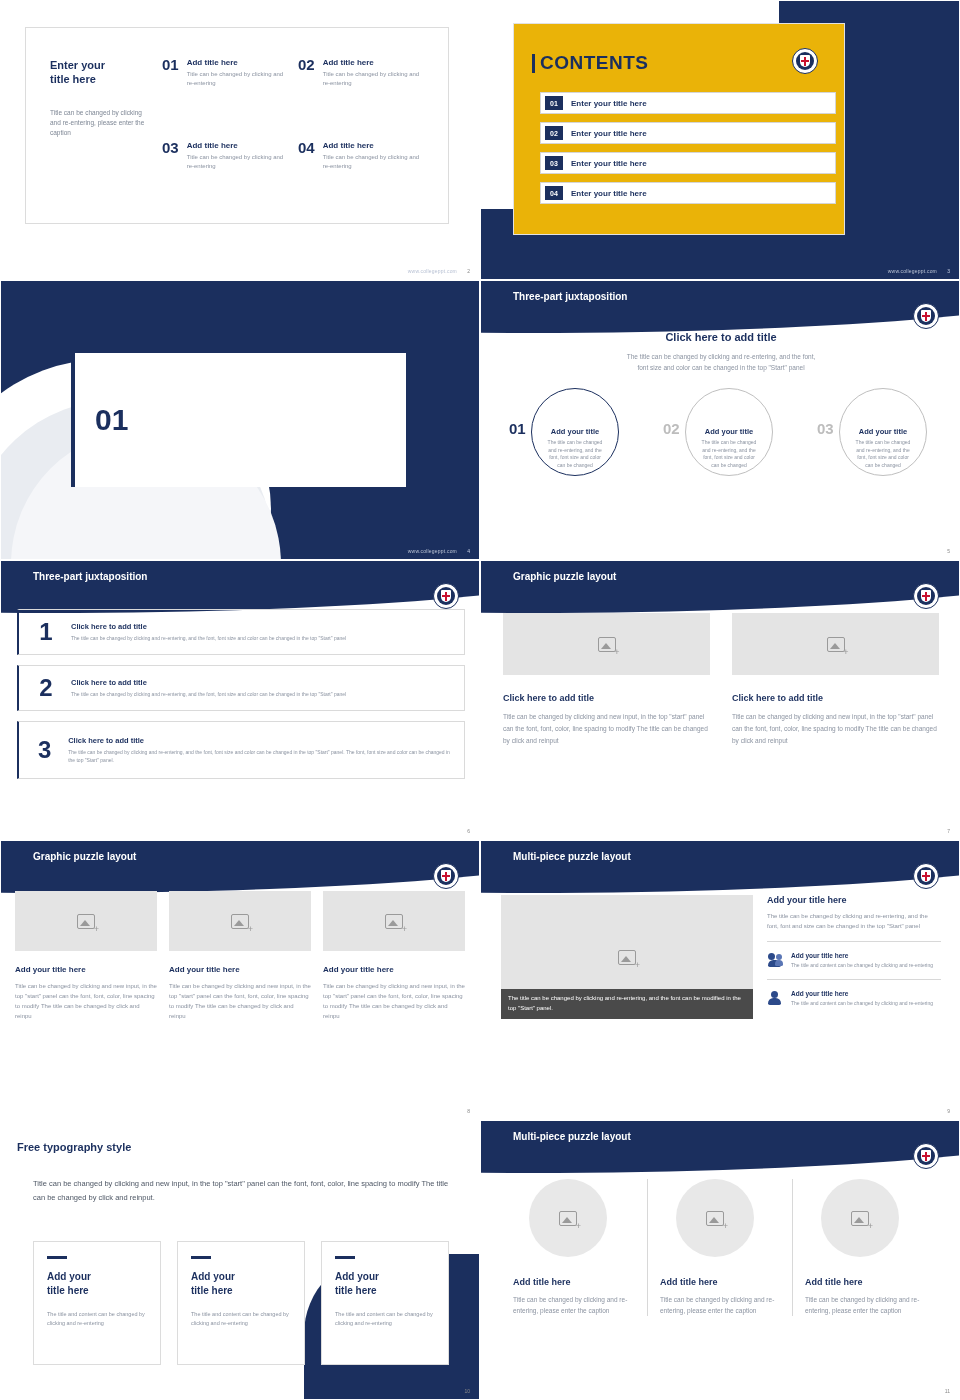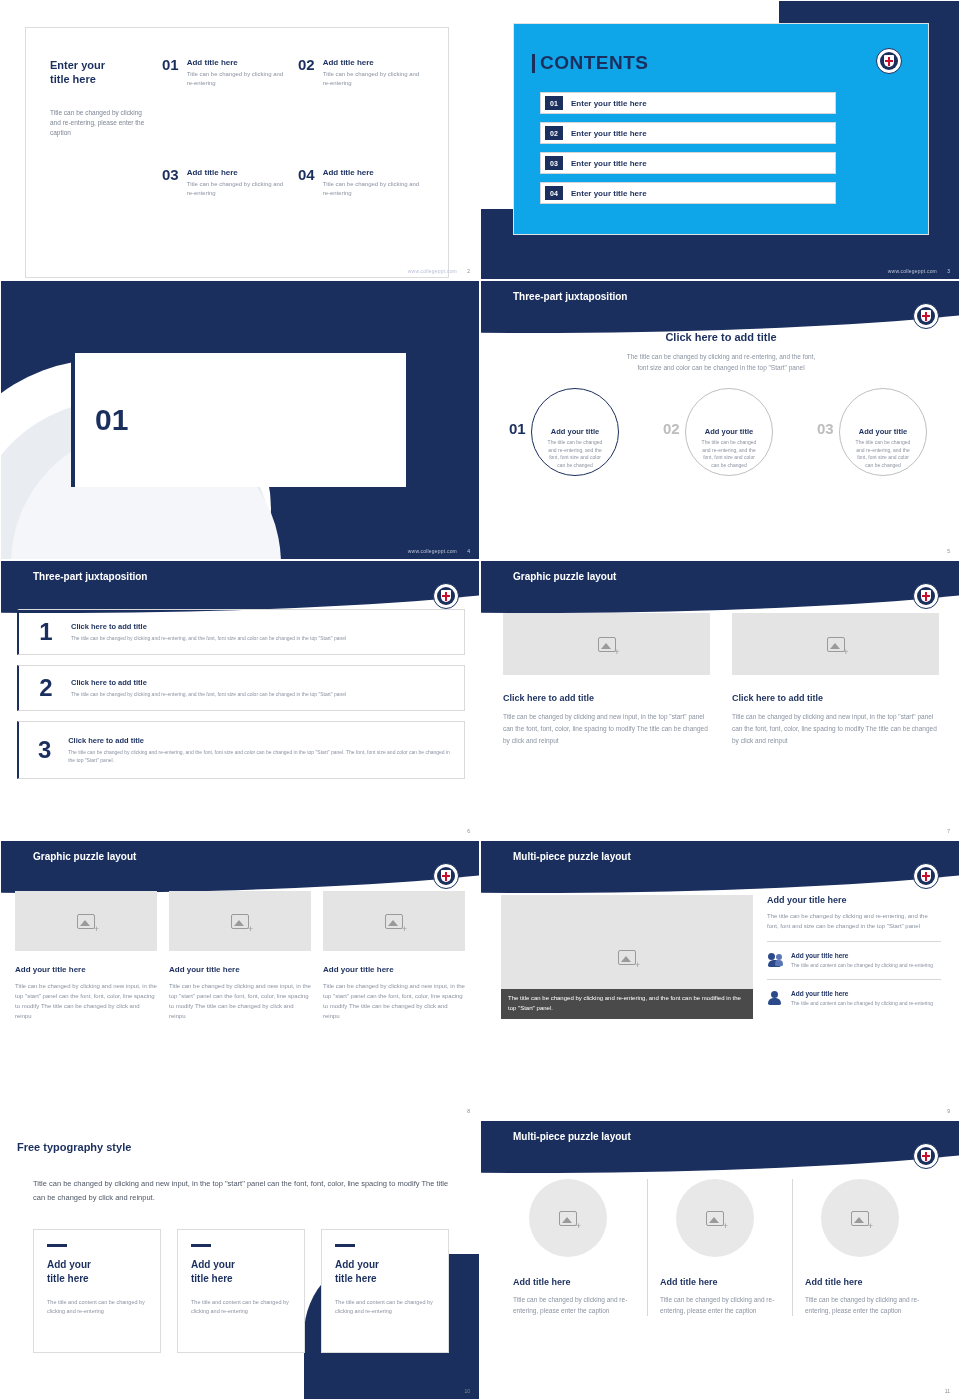--- a/index.html
+++ b/index.html
@@ -60,38 +60,38 @@
   }
   .crest .shield::before {
     content: "";
     position: absolute; left: 1px; top: 4.5px;
     width: 8px; height: 2px; background: #c8102e;
   }
 
   
   .s2-card {
     position: absolute; left: 24px; top: 26px;
-    width: 424px; height: 251px;
+    width: 424px; height: 197px;
     background: #ffffff;
     border: 1px solid #dcdcdc;
   }
   .s2-inner { position: absolute; inset: 0; padding: 30px 24px; display: flex; gap: 14px; }
   .s2-left { width: 98px; }
   .s2-left h3 { font-size: 11px; line-height: 14px; color: #1b2f5e; font-weight: bold; }
   .s2-left p { margin-top: 22px; font-size: 6.5px; line-height: 10px; color: #7d8694; }
   .s2-items { flex: 1; display: grid; grid-template-columns: 1fr 1fr; row-gap: 30px; column-gap: 10px; }
   .s2-item { display: flex; gap: 8px; }
   .s2-num { font-size: 15px; font-weight: bold; color: #1b2f5e; line-height: 14px; }
   .s2-t { font-size: 8px; font-weight: bold; color: #1b2f5e; }
   .s2-d { font-size: 6px; line-height: 9px; color: #8b93a1; margin-top: 3px; }
 
   
   .s3-bg-r { position: absolute; right: 0; top: 0; width: 180px; height: 280px; background: #1b2f5e; }
   .s3-bg-b { position: absolute; left: 0; bottom: 0; width: 480px; height: 70px; background: #1b2f5e; }
-  .s3-card { position: absolute; left: 32px; top: 22px; width: 416px; height: 212px; background: #0ea5e9; border: 1px solid #e2e2e2; }
+  .s3-card { position: absolute; left: 32px; top: 22px; width: 332px; height: 212px; background: #eab308; border: 1px solid #e2e2e2; }
   .s3-title { position: absolute; left: 26px; top: 28px; font-size: 19px; font-weight: bold; letter-spacing: .5px; color: #1b2f5e; }
   .s3-title::before { content: ""; position: absolute; left: -8px; top: 2px; width: 3px; height: 19px; background: #1b2f5e; }
   .s3-crest { position: absolute; right: 26px; top: 24px; }
   .s3-rows { position: absolute; left: 26px; top: 68px; width: 296px; }
   .s3-row { display: flex; align-items: center; height: 22px; border: 1px solid #d5d5d5; margin-bottom: 8px; background: #fff; }
   .s3-badge { width: 18px; height: 14px; margin-left: 4px; background: #1b2f5e; color: #fff; font-size: 7px; font-weight: bold; display: flex; align-items: center; justify-content: center; }
   .s3-row span.lbl { margin-left: 8px; font-size: 8px; color: #1b2f5e; font-weight: bold; }
 
   
   .s4 { background: #1b2f5e; }
@@ -159,21 +159,21 @@
   .s9-ic.dbl .head { left: 1px; }
   .s9-ic.dbl .head2 { position: absolute; right: 1px; top: 2px; width: 6px; height: 6px; border-radius: 50%; background: #5a76b5; }
   .s9-ic.dbl .body2 { position: absolute; right: 0px; top: 8px; width: 8px; height: 6px; border-radius: 5px 5px 2px 2px; background: #5a76b5; }
   .s9-it { font-size: 6.5px; font-weight: bold; color: #1b2f5e; }
   .s9-ip { font-size: 5px; line-height: 8px; color: #8b93a1; margin-top: 2px; }
 
   
   .s10-bg { position: absolute; right: 0; bottom: 0; width: 175px; height: 145px; background: #1b2f5e; border-radius: 80px 0 0 0; }
   .s10-h { position: absolute; left: 16px; top: 20px; font-size: 11px; font-weight: bold; color: #1b2f5e; }
   .s10-p { position: absolute; left: 32px; top: 56px; width: 420px; font-size: 7.5px; line-height: 14px; color: #4f5866; }
-  .s10-cards { position: absolute; left: 32px; top: 108px; display: flex; gap: 16px; }
+  .s10-cards { position: absolute; left: 32px; top: 120px; display: flex; gap: 16px; }
   .s10-card { width: 128px; height: 124px; background: #fff; border: 1px solid #dcdcdc; padding: 14px 13px; }
   .s10-bar { width: 20px; height: 2.5px; background: #1b2f5e; }
   .s10-ct { font-size: 10px; font-weight: bold; color: #1b2f5e; line-height: 14px; margin-top: 11px; }
   .s10-cp { font-size: 5.5px; line-height: 9px; color: #8b93a1; margin-top: 12px; }
 
   
   .s11-wrap { position: absolute; left: 20px; top: 58px; width: 440px; display: flex; }
   .s11-col { width: 146px; padding: 0 12px; }
   .s11-col.mid { border-left: 1px solid #d8d8d8; border-right: 1px solid #d8d8d8; }
   .s11-circ { width: 78px; height: 78px; border-radius: 50%; background: #e8e8e8; display: flex; align-items: center; justify-content: center; margin-left: 16px; }

